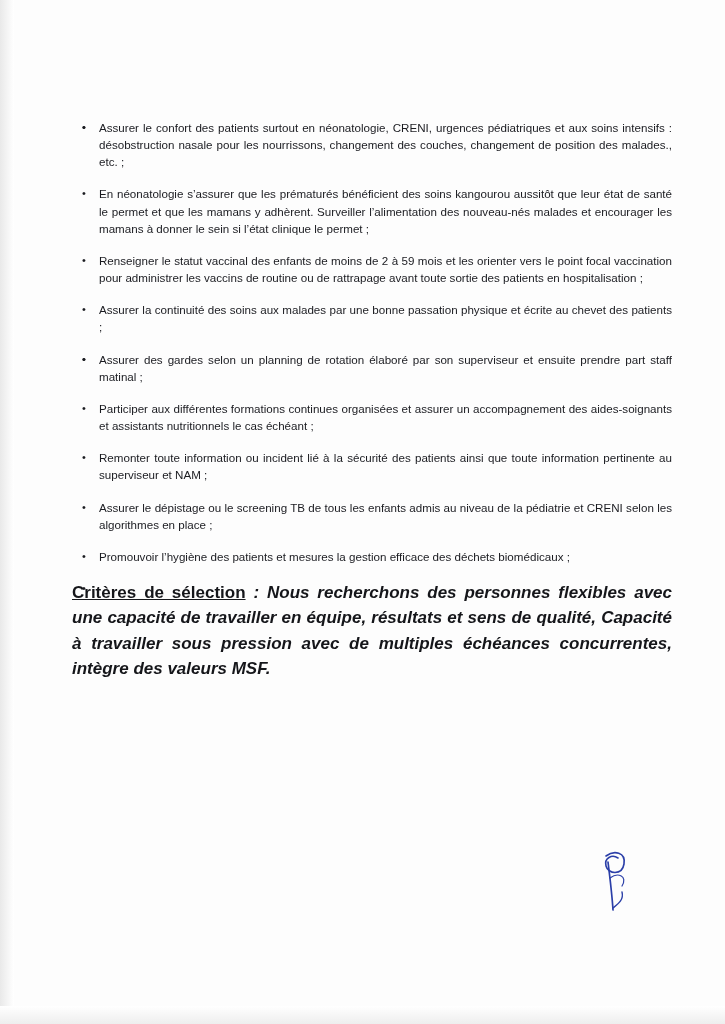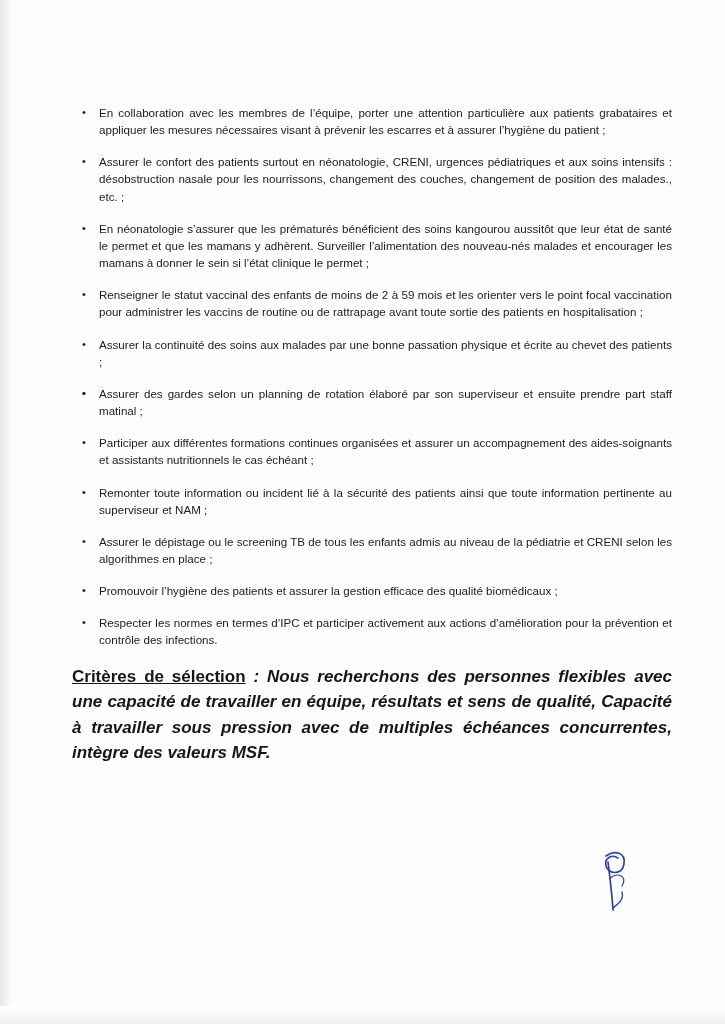--- a/index.html
+++ b/index.html
@@ -98,21 +98,20 @@
 
 <div class="page">
   <div class="scan-edge-left"></div>
   <div class="scan-edge-bottom"></div>
 
   <div class="content">
 
     <ul class="duties">
       <li>
         <span class="bullet">•</span>
-        <span>En collaboration avec les membres de l’équipe, porter une attention particulière aux patients grabataires et appliquer les mesures nécessaires visant à prévenir les escarres et à assurer l’hygiène du patient ;</span>
       </li>
       <li>
         <span class="bullet">•</span>
         <span>Assurer le confort des patients surtout en néonatologie, CRENI, urgences pédiatriques et aux soins intensifs : désobstruction nasale pour les nourrissons, changement des couches, changement de position des malades., etc. ;</span>
       </li>
       <li>
         <span class="bullet">•</span>
         <span>En néonatologie s’assurer que les prématurés bénéficient des soins kangourou aussitôt que leur état de santé le permet et que les mamans y adhèrent. Surveiller l’alimentation des nouveau-nés malades et encourager les mamans à donner le sein si l’état clinique le permet ;</span>
       </li>
       <li>
@@ -137,25 +136,24 @@
       <li>
         <span class="bullet">•</span>
         <span>Remonter toute information ou incident lié à la sécurité des patients ainsi que toute information pertinente au superviseur et NAM ;</span>
       </li>
       <li>
         <span class="bullet">•</span>
         <span>Assurer le dépistage ou le screening TB de tous les enfants admis au niveau de la pédiatrie et CRENI selon les algorithmes en place ;</span>
       </li>
       <li>
         <span class="bullet">•</span>
-        <span>Promouvoir l’hygiène des patients et assurer la gestion efficace des qualité biomédicaux ;</span>
+        <span>Promouvoir l’hygiène des patients et mesures la gestion efficace des déchets biomédicaux ;</span>
       </li>
       <li>
         <span class="bullet">•</span>
-        <span>Respecter les normes en termes d’IPC et participer activement aux actions d’amélioration pour la prévention et contrôle des infections.</span>
       </li>
     </ul>
 
     <p class="criteria">
       <span class="label">Critères de sélection</span><span class="body"> : </span><span class="body">Nous recherchons des personnes flexibles avec une capacité de travailler en équipe, résultats et sens de qualité, Capacité à travailler sous pression avec de multiples échéances concurrentes, intègre des valeurs MSF.</span>
     </p>
 
   </div>
 
   <div class="signature">

